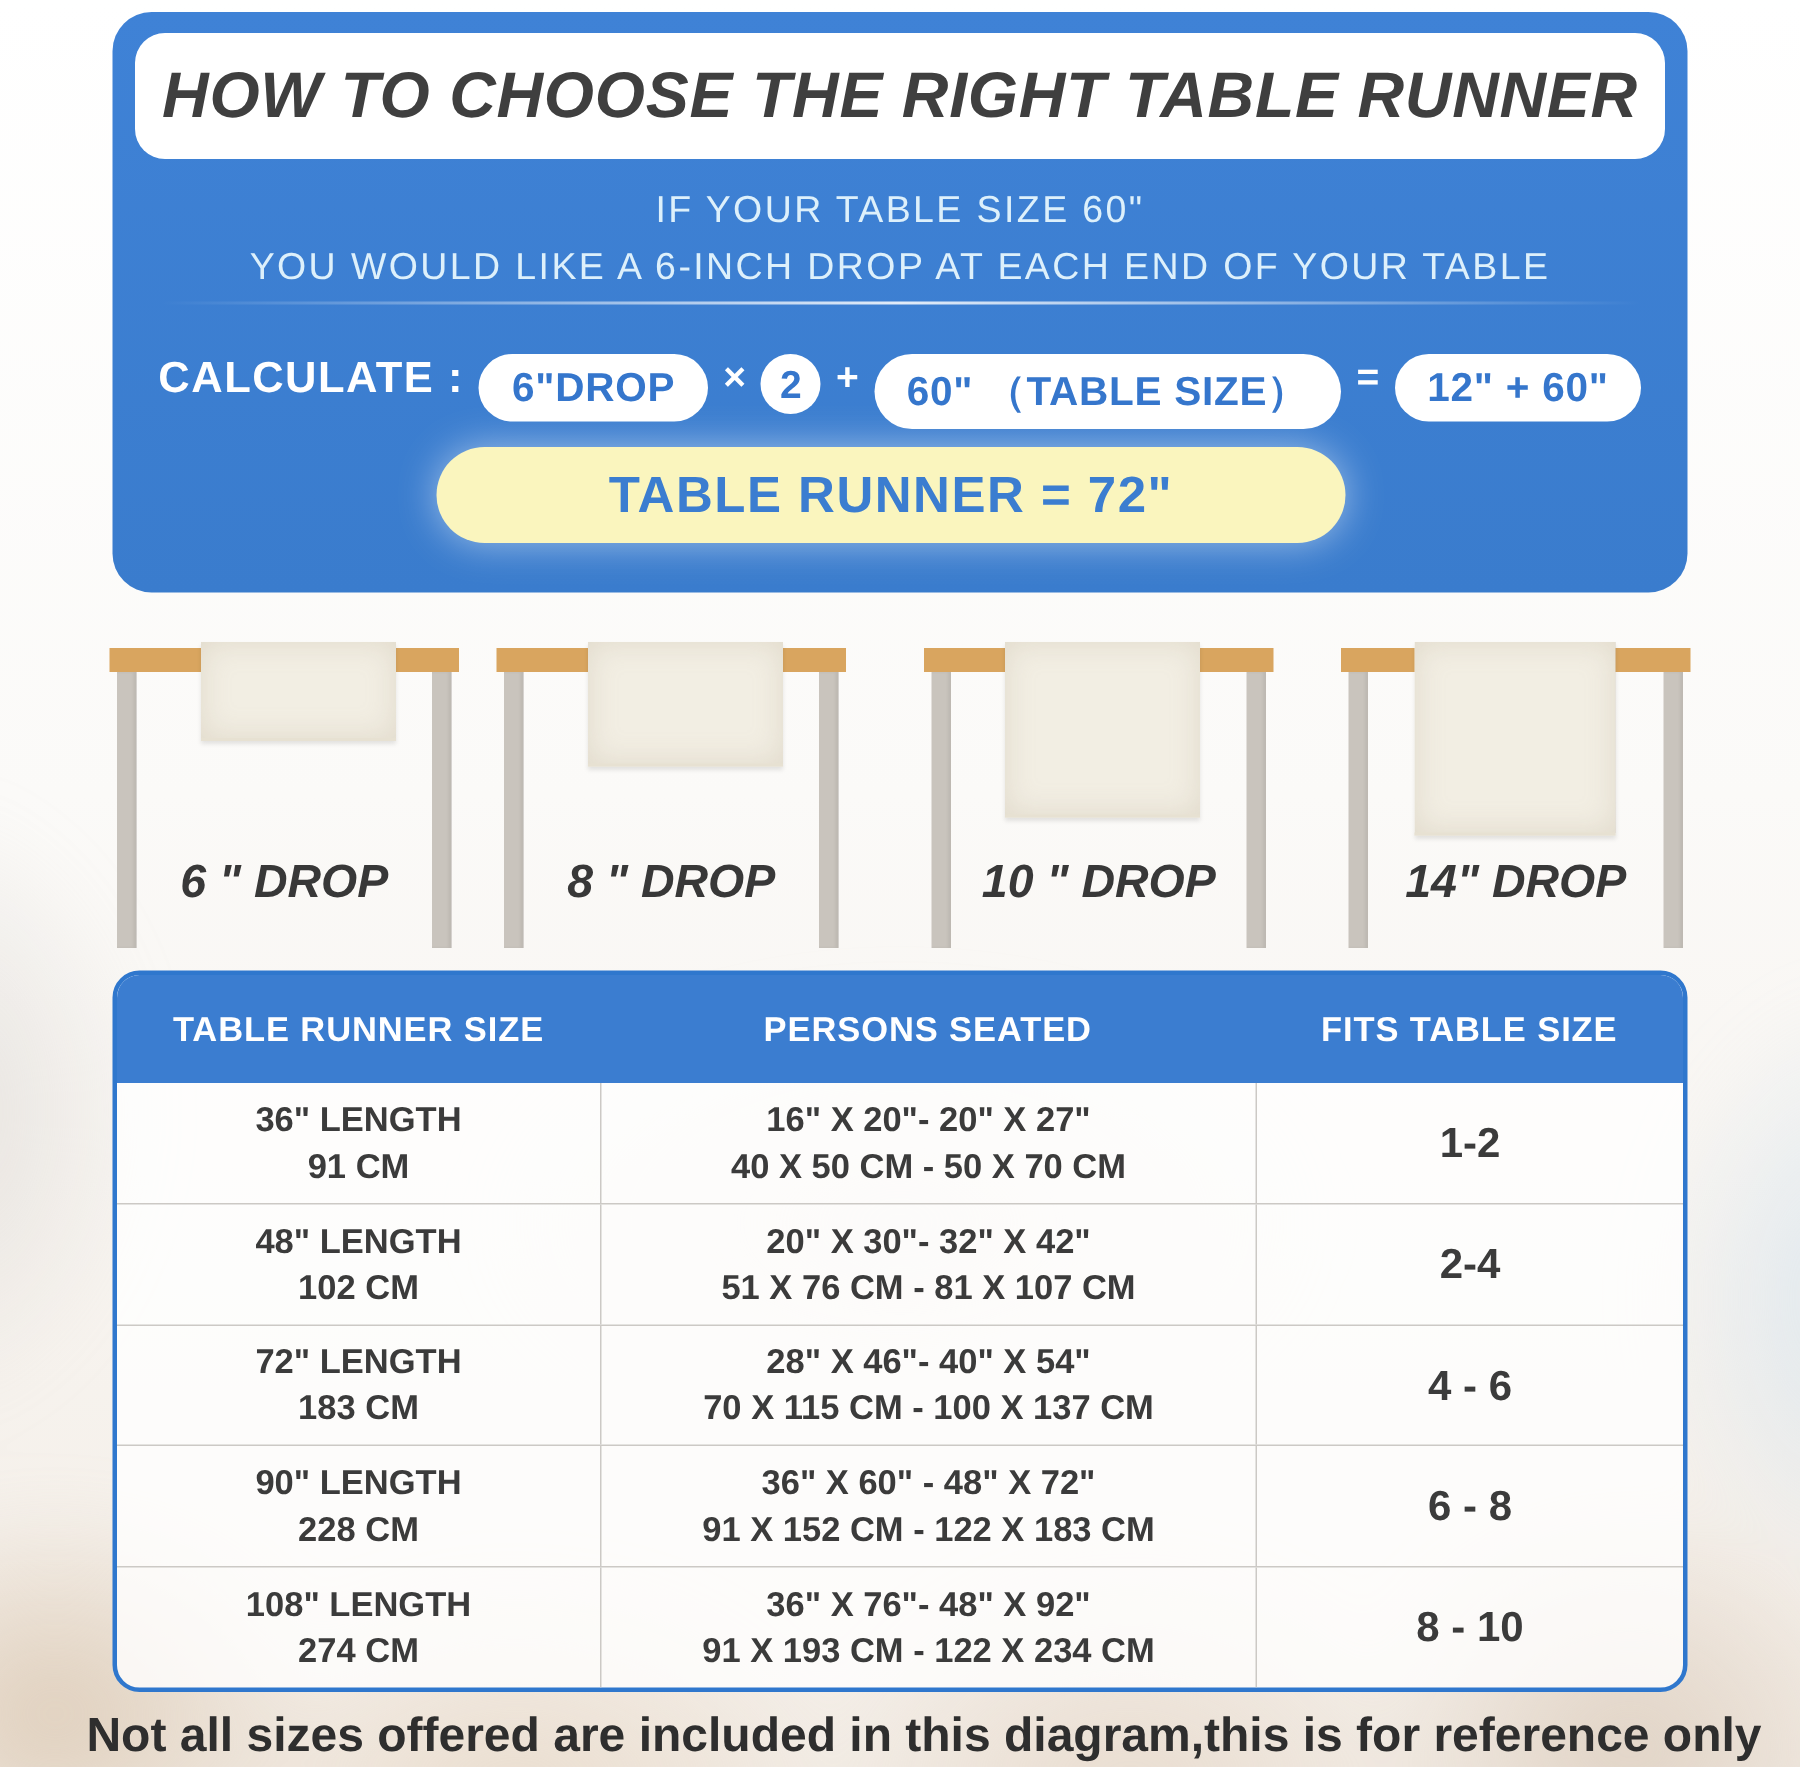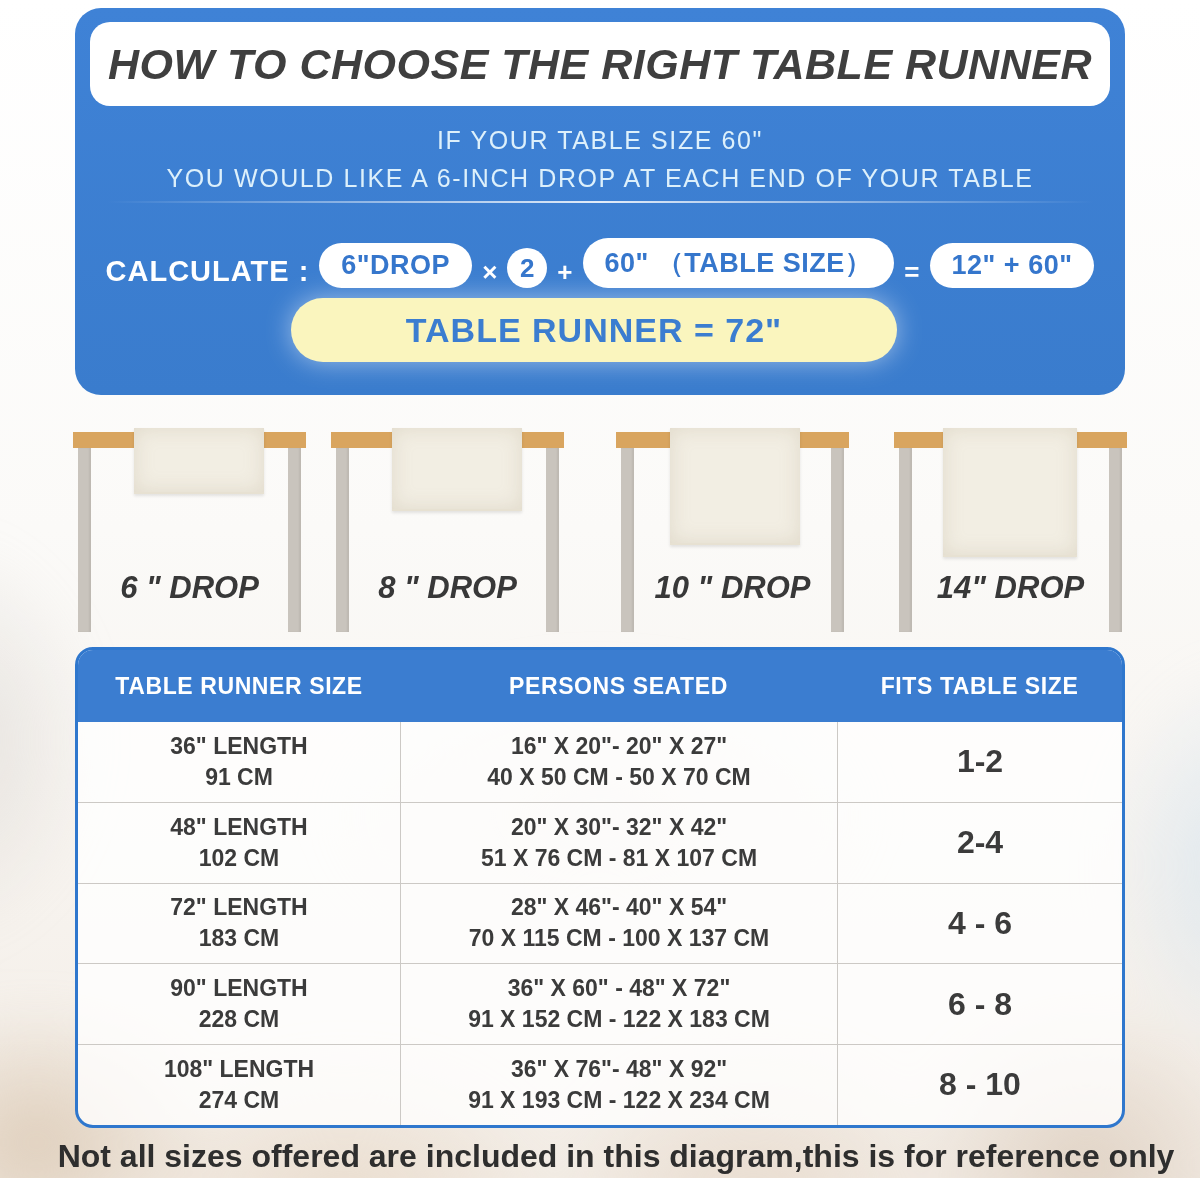--- a/index.html
+++ b/index.html
@@ -25,21 +25,21 @@
   .title-box { position:absolute; left:15px; top:14px; width:1020px; height:84px;
                background:#ffffff; border-radius:20px; display:flex; align-items:center; justify-content:center; }
   .title-box .t { font-size:43px; font-weight:900; font-style:italic; color:#3f3f3f; letter-spacing:.5px; white-space:nowrap; }
   .subtitle { position:absolute; left:0; width:100%; text-align:center; color:#ddf0fb; font-weight:500; letter-spacing:1.6px; }
   .sub1 { top:118px; font-size:25px; }
   .sub2 { top:156px; font-size:25px; }
   .hero-divider { position:absolute; left:3%; top:193px; width:94%; height:2px;
                   background:linear-gradient(90deg,transparent,rgba(255,255,255,.85),transparent); }
 
   .calc-row { position:absolute; left:0; top:228px; width:100%; height:52px;
-              display:flex; align-items:flex-end; justify-content:center; gap:10px; }
+              display:flex; align-items:flex-start; justify-content:center; gap:10px; }
   .calc-label { color:#ffffff; font-size:29px; font-weight:800; letter-spacing:1px; white-space:nowrap; }
   .pill { background:#ffffff; color:#3576cc; font-size:27px; font-weight:800; letter-spacing:.5px;
           padding:7px 22px; border-radius:28px; white-space:nowrap; }
   .op { color:#ffffff; font-size:26px; font-weight:800; }
   .circle { width:40px; height:40px; border-radius:50%; background:#ffffff; color:#3576cc;
             font-size:26px; font-weight:800; display:flex; align-items:center; justify-content:center; }
 
   .result-pill { position:absolute; left:216px; top:290px; width:606px; height:64px;
                  background:#faf5be; border-radius:32px; display:flex; align-items:center; justify-content:center;
                  box-shadow:0 0 26px rgba(255,255,255,.5); }
@@ -68,21 +68,21 @@
            background:rgba(255,255,255,.78); }
   .chart-head { display:grid; grid-template-columns:322px 437px 1fr; height:72px;
                 background:#3b7dd0; align-items:center; }
   .chart-head .h { text-align:center; color:#ffffff; font-size:23px; font-weight:800; letter-spacing:.6px; }
   .chart-body { display:flex; flex-direction:column; height:403px; }
   .crow { flex:1; display:grid; grid-template-columns:322px 437px 1fr; border-bottom:1px solid #ccc9c5; }
   .crow:last-child { border-bottom:none; }
   .cell { display:flex; flex-direction:column; align-items:center; justify-content:center;
           color:#3b3b3b; font-weight:700; font-size:23px; line-height:1.35; text-align:center; }
   .cell.mid, .cell.right { border-left:1px solid #ccc9c5; }
-  .cell.right { font-size:32px; }
+  .cell.right { font-size:28px; }
 
   .footnote { position:absolute; left:16px; top:1138px; width:100%; text-align:center;
               font-size:32px; font-weight:700; color:#2e2e2e; }
 </style>
 </head>
 <body>
 
 <div class="page">
   <div class="photo-blur"></div>
 

